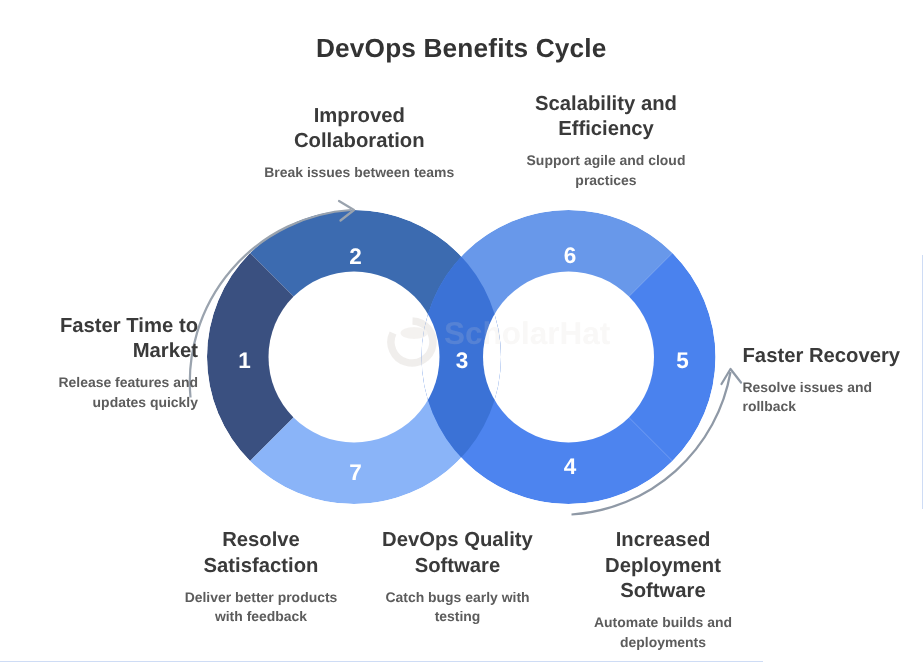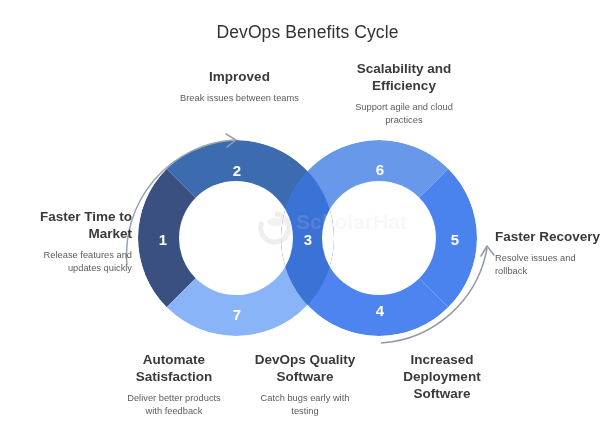--- a/index.html
+++ b/index.html
@@ -21,37 +21,37 @@
     width: 615px;
     height: 441px;
   }
   .title {
     position: absolute;
     top: 22px;
     left: 0;
     width: 615px;
     text-align: center;
     font-size: 17.5px;
-    font-weight: normal;
+    font-weight: bold;
     color: #333333;
     letter-spacing: 0.1px;
   }
   .lbl {
     position: absolute;
   }
   .lbl .head {
     font-size: 13.5px;
     font-weight: bold;
     color: #3a3a3a;
     line-height: 17px;
   }
   .lbl .sub {
     margin-top: 7px;
     font-size: 9.3px;
-    font-weight: normal;
+    font-weight: bold;
     color: #5c5c5c;
     line-height: 12.5px;
   }
   .c { text-align: center; }
   .r { text-align: right; }
   .l { text-align: left; }
 
   
   #lbl-collab   { left: 152px; top: 68px;  width: 175px; }
   #lbl-scale    { left: 324px; top: 60px;  width: 160px; }
@@ -161,20 +161,21 @@
     </g>
     <g>
       <path d="M 381 343 A 115 115 0 0 0 487 248" fill="none" stroke="#8f99a6" stroke-width="1.5"></path>
       <path d="M 481 256 L 487 246 L 494 255" fill="none" stroke="#8f99a6" stroke-width="1.5" stroke-linecap="round" stroke-linejoin="round"></path>
     </g>
   </svg>
 
   <div class="lbl c" id="lbl-collab">
     <div class="head">
       <div>Improved</div>
+      <div>Collaboration</div>
     </div>
     <div class="sub">Break issues between teams</div>
   </div>
 
   <div class="lbl c" id="lbl-scale">
     <div class="head">
       <div>Scalability and</div>
       <div>Efficiency</div>
     </div>
     <div class="sub">
@@ -199,21 +200,21 @@
       <div>Faster Recovery</div>
     </div>
     <div class="sub">
       <div>Resolve issues and</div>
       <div>rollback</div>
     </div>
   </div>
 
   <div class="lbl c" id="lbl-customer">
     <div class="head">
-      <div>Automate</div>
+      <div>Resolve</div>
       <div>Satisfaction</div>
     </div>
     <div class="sub">
       <div>Deliver better products</div>
       <div>with feedback</div>
     </div>
   </div>
 
   <div class="lbl c" id="lbl-quality">
     <div class="head">
@@ -225,15 +226,19 @@
       <div>testing</div>
     </div>
   </div>
 
   <div class="lbl c" id="lbl-deploy">
     <div class="head">
       <div>Increased</div>
       <div>Deployment</div>
       <div>Software</div>
     </div>
+    <div class="sub">
+      <div>Automate builds and</div>
+      <div>deployments</div>
+    </div>
   </div>
 
 </div>
 
 </body></html>

